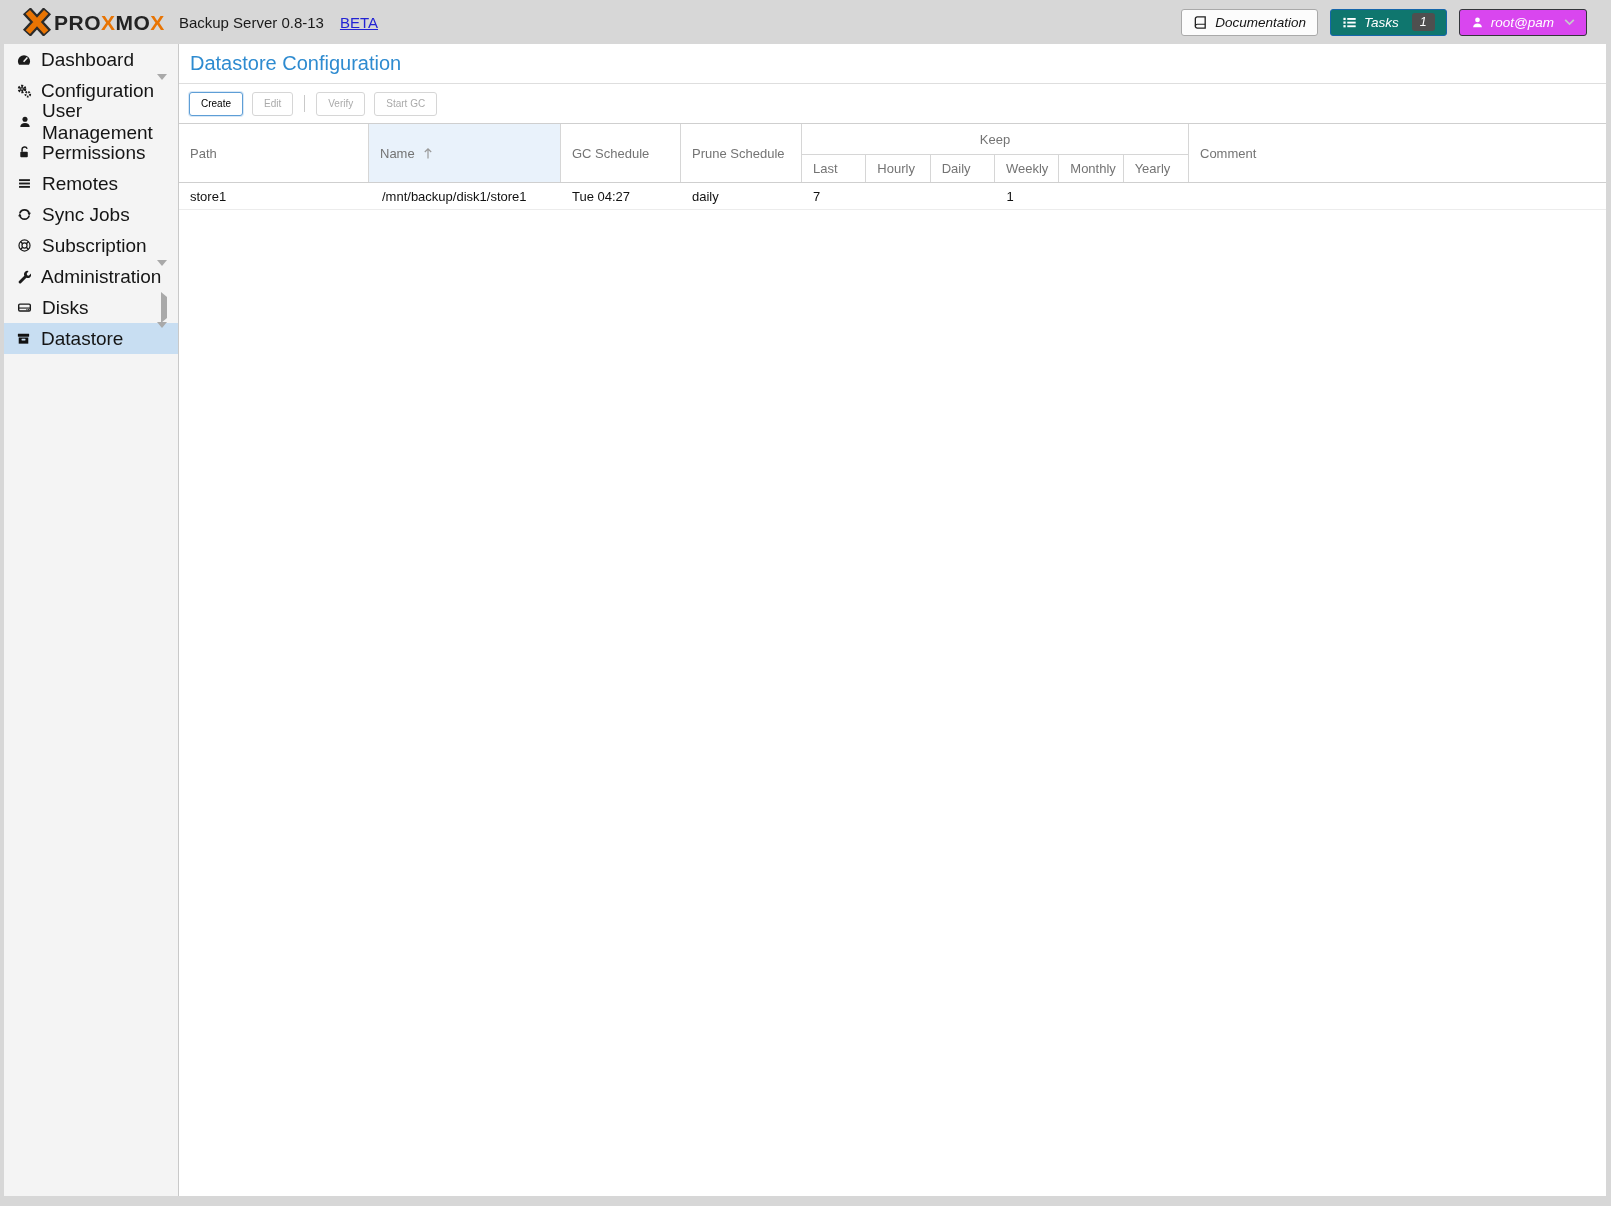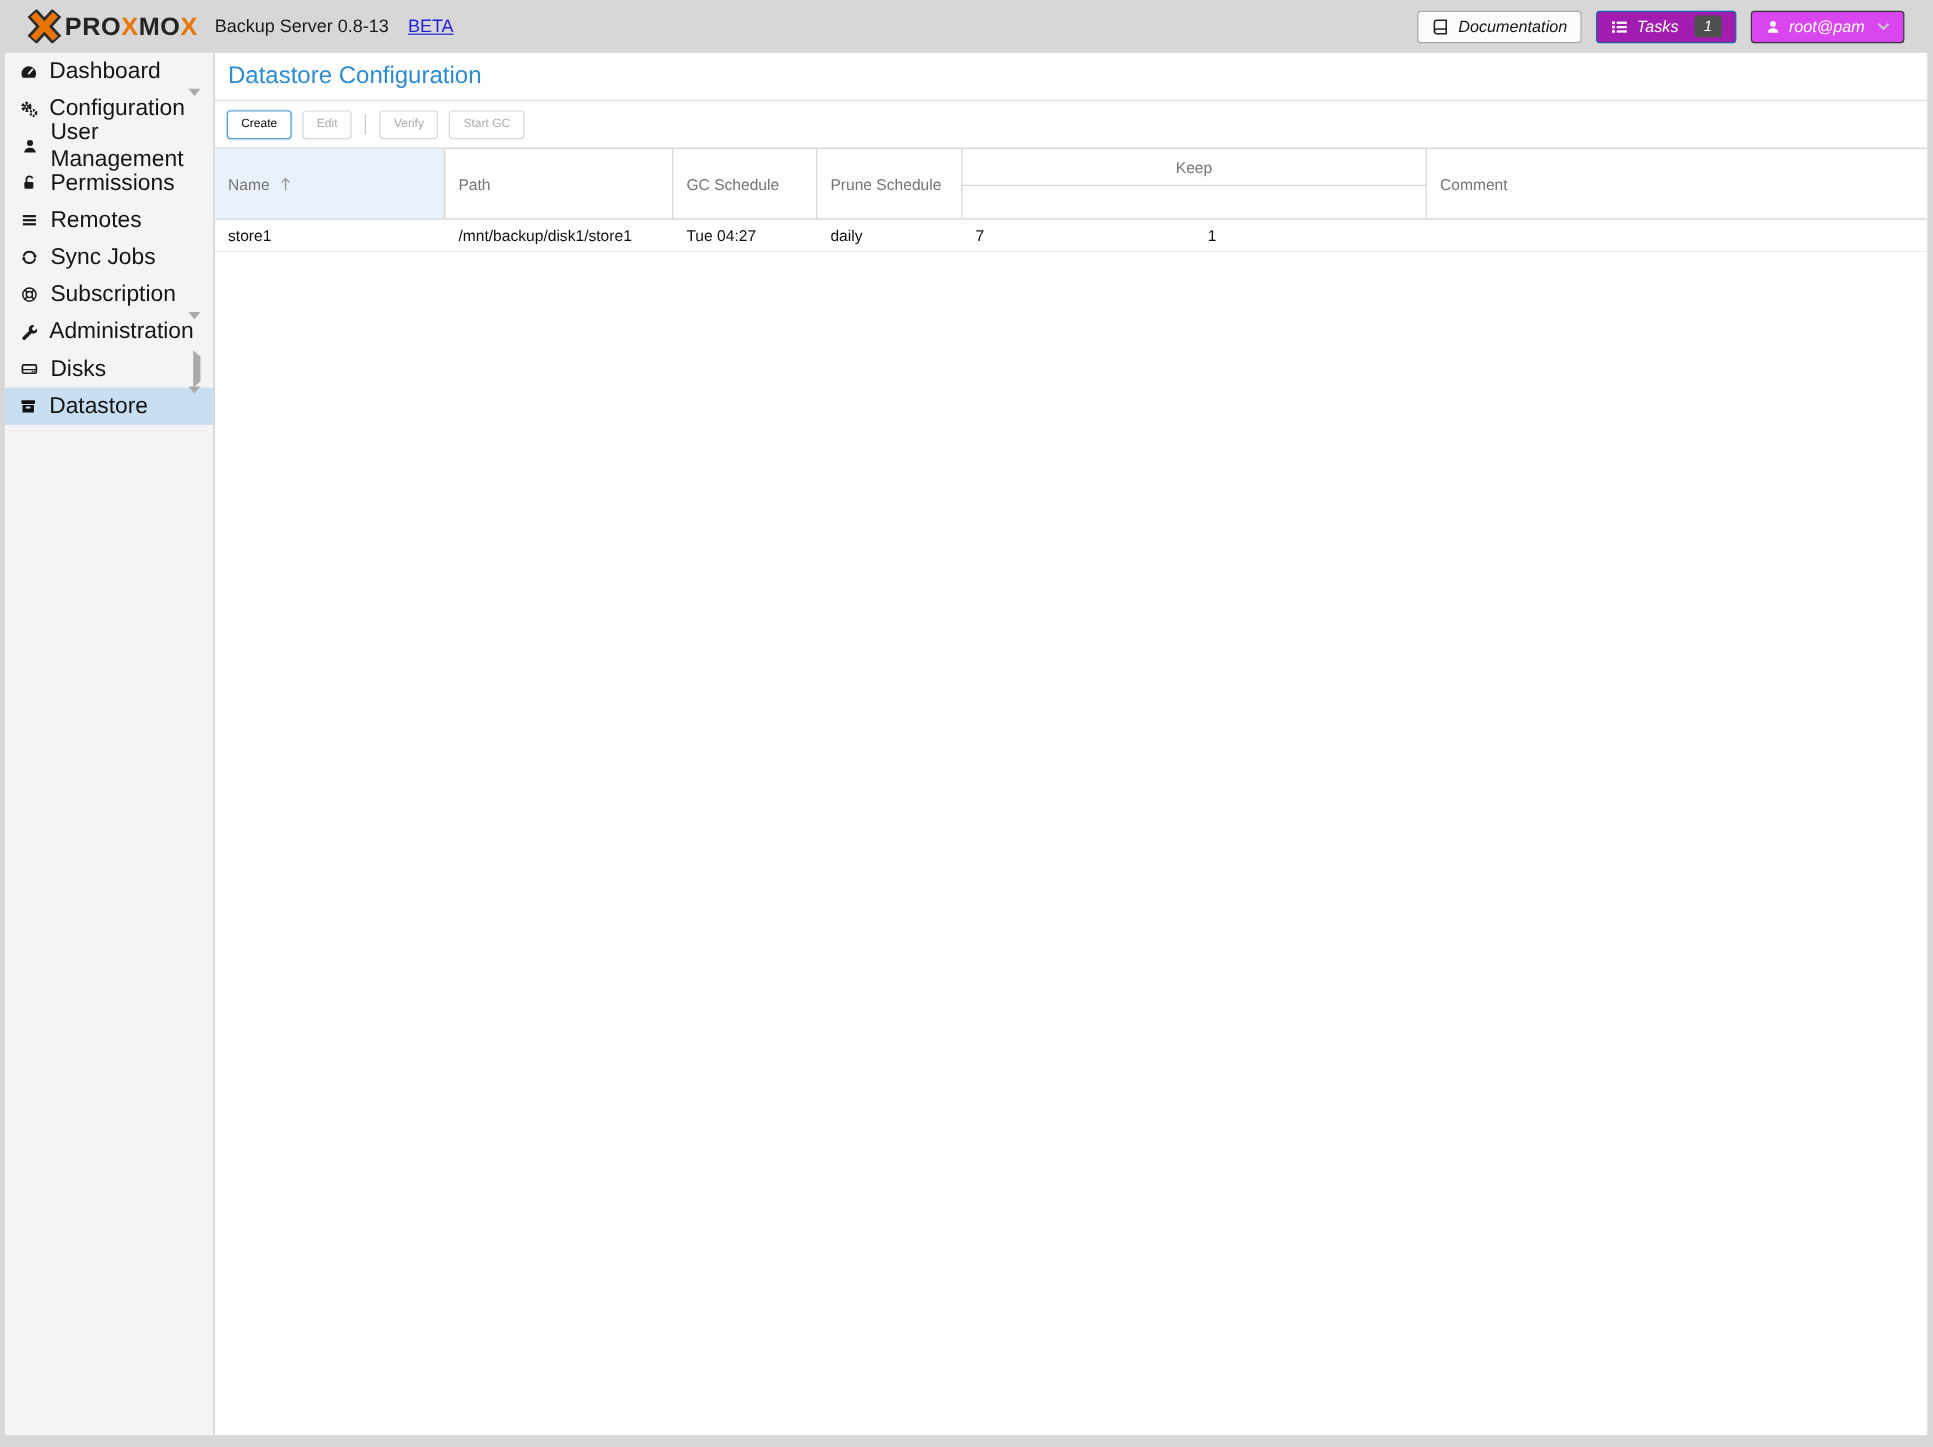--- a/index.html
+++ b/index.html
@@ -13,21 +13,21 @@
   .topbar { height:44px; display:flex; align-items:center; padding:0 22px; gap:8px; }
   .logo { display:flex; align-items:center; gap:2px; }
   .wordmark { font-size:21px; font-weight:900; letter-spacing:.5px; color:#232323; line-height:1; }
   .wordmark .ox { color:#e87403; }
   .product-title { font-size:15px; color:#1a1a1a; margin-left:6px; }
   .beta-link { font-size:15px; color:#2323d4; text-decoration:underline; margin-left:8px; cursor:pointer; }
   .topbar-right { margin-left:auto; display:flex; align-items:flex-start; gap:12px; padding-right:2px;font-style:italic; }
   .tb-btn { height:27px; display:flex; align-items:center; gap:7px; padding:0 11px;
             border-radius:3px; font-size:13.5px; cursor:pointer; }
   .btn-doc  { background:#fcfcfc; border:1px solid #a9a9a9; color:#141414; }
-  .btn-tasks{ background:#a21caf; border:1px solid #1566ab; color:#fff; }
+  .btn-tasks{ background:#0f766e; border:1px solid #1566ab; color:#fff; }
   .task-badge { background:#4f4f4f; color:#fff; border-radius:3px; font-size:12.5px;
                 padding:1px 8px; margin-left:6px; line-height:16px; }
   .btn-user { background:#d946ef; border:1px solid #33363a; color:#fff; }
 
   
   .content { display:flex; height:1152px; margin:0 5px 8px 4px; }
   .sidebar { width:174px; background:#f4f4f4; flex-shrink:0; padding-top:0; }
   .main { flex:1; background:#ffffff; border-left:1px solid #c9c9c9; display:flex; flex-direction:column; }
 
   
@@ -249,39 +249,47 @@
 
     <div class="toolbar">
       <div class="btn primary">Create</div>
       <div class="btn disabled">Edit</div>
       <div class="tb-sep"></div>
       <div class="btn disabled">Verify</div>
       <div class="btn disabled">Start GC</div>
     </div>
 
     <div class="grid-header">
+      <div class="hcell col-path">
+        <span>Path</span>
+      </div>
       <div class="hcell sorted col-name">
         <span>Name</span>
         <span class="sort-arrow">
           <svg width="12" height="13" viewBox="0 0 12 13" fill="none" stroke="#9a9a9a" stroke-width="1.2">
             <path d="M6 11.5V2.2M2.8 5 6 1.8 9.2 5"></path>
           </svg>
         </span>
       </div>
-      <div class="hcell col-path">
-        <span>Path</span>
-      </div>
       <div class="hcell col-gc">
         <span>GC Schedule</span>
       </div>
       <div class="hcell col-prune">
         <span>Prune Schedule</span>
       </div>
       <div class="keep-group">
         <div class="keep-title">Keep</div>
+        <div class="keep-sub">
+          <div class="hcell">Last</div>
+          <div class="hcell">Hourly</div>
+          <div class="hcell">Daily</div>
+          <div class="hcell">Weekly</div>
+          <div class="hcell">Monthly</div>
+          <div class="hcell">Yearly</div>
+        </div>
       </div>
       <div class="hcell col-comment">
         <span>Comment</span>
       </div>
     </div>
 
     <div class="grid-row">
       <div class="cell col-name">store1</div>
       <div class="cell col-path">/mnt/backup/disk1/store1</div>
       <div class="cell col-gc">Tue 04:27</div>

